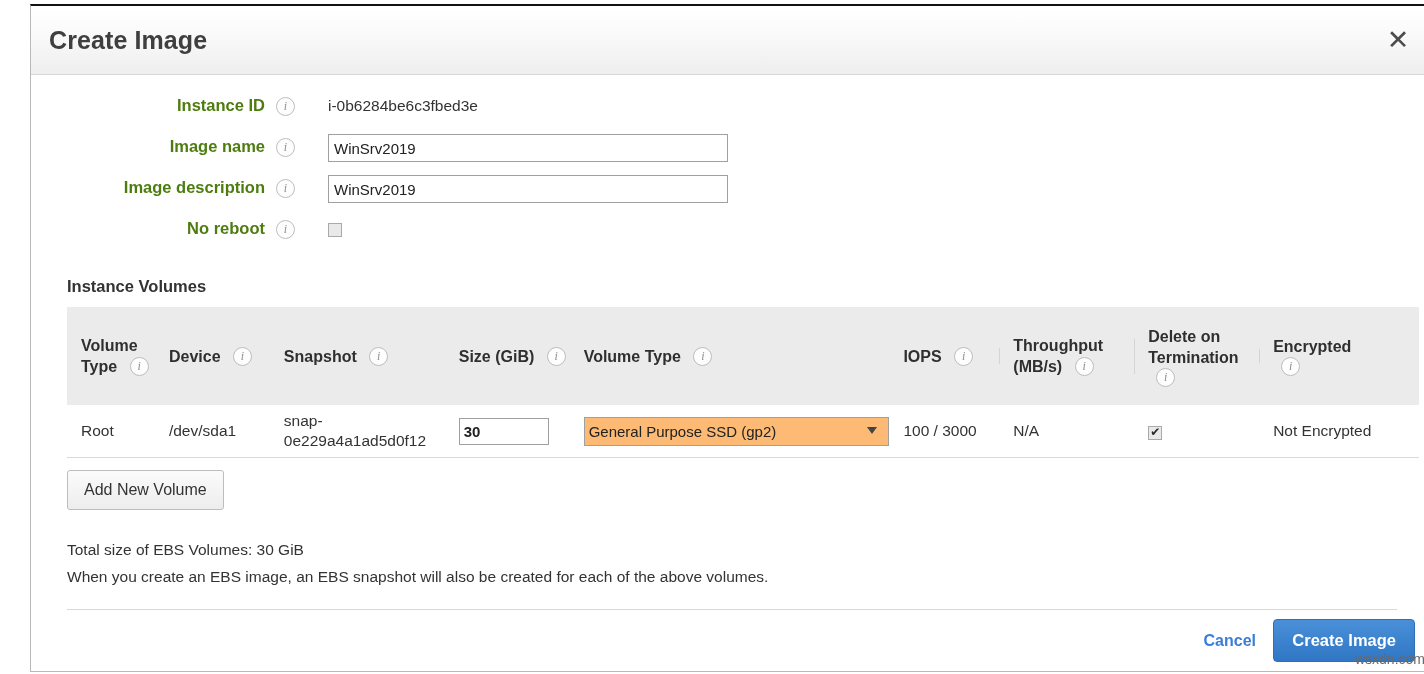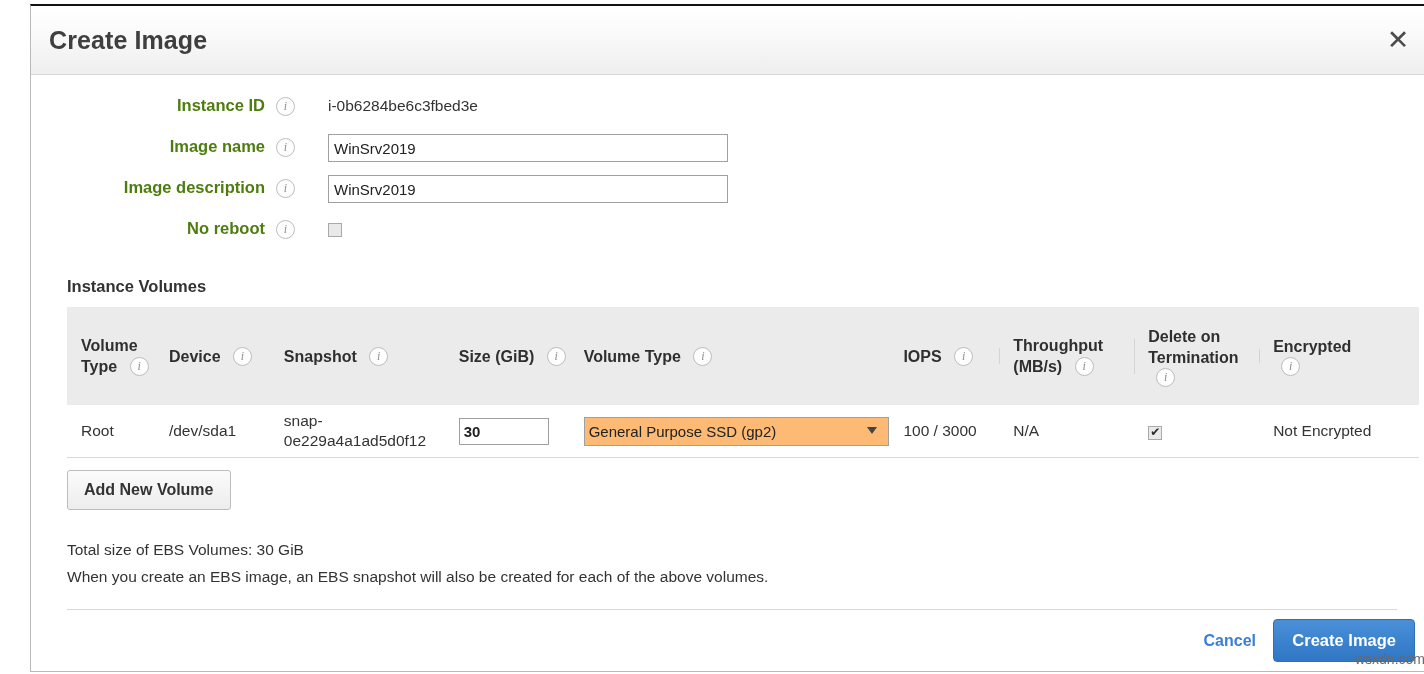--- a/index.html
+++ b/index.html
@@ -288,21 +288,21 @@
     border-left: 5px solid transparent;
     border-right: 5px solid transparent;
     border-top: 7px solid #444444;
     pointer-events: none;
   }
 
   
   .btn-add {
     margin: 12px 0 0 36px;
     font-size: 16px;
-    font-weight: bold;
+    font-weight: normal;
     color: #333333;
     background: linear-gradient(to bottom, #fbfbfb 0%, #ededed 100%);
     border: 1px solid #bdbdbd;
     border-radius: 3px;
     padding: 10px 16px;
     cursor: pointer;
     font-family: "Liberation Sans", sans-serif;
   }
 
   .note {

